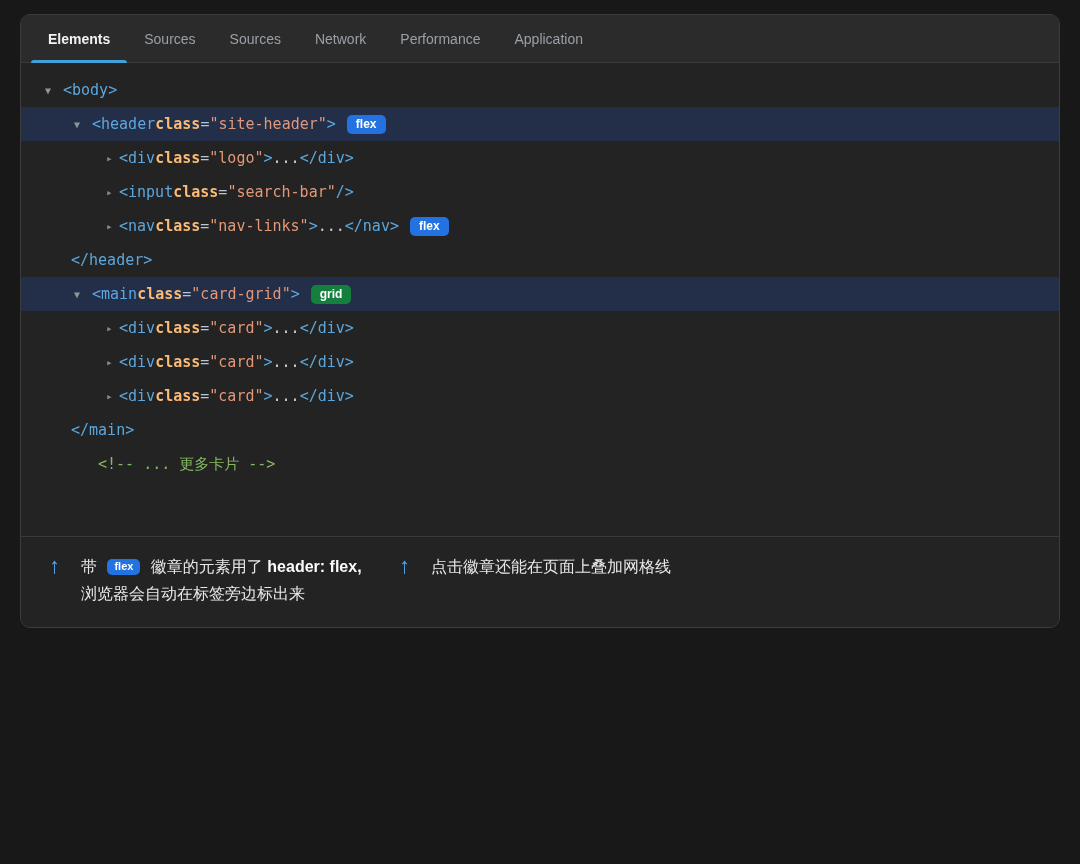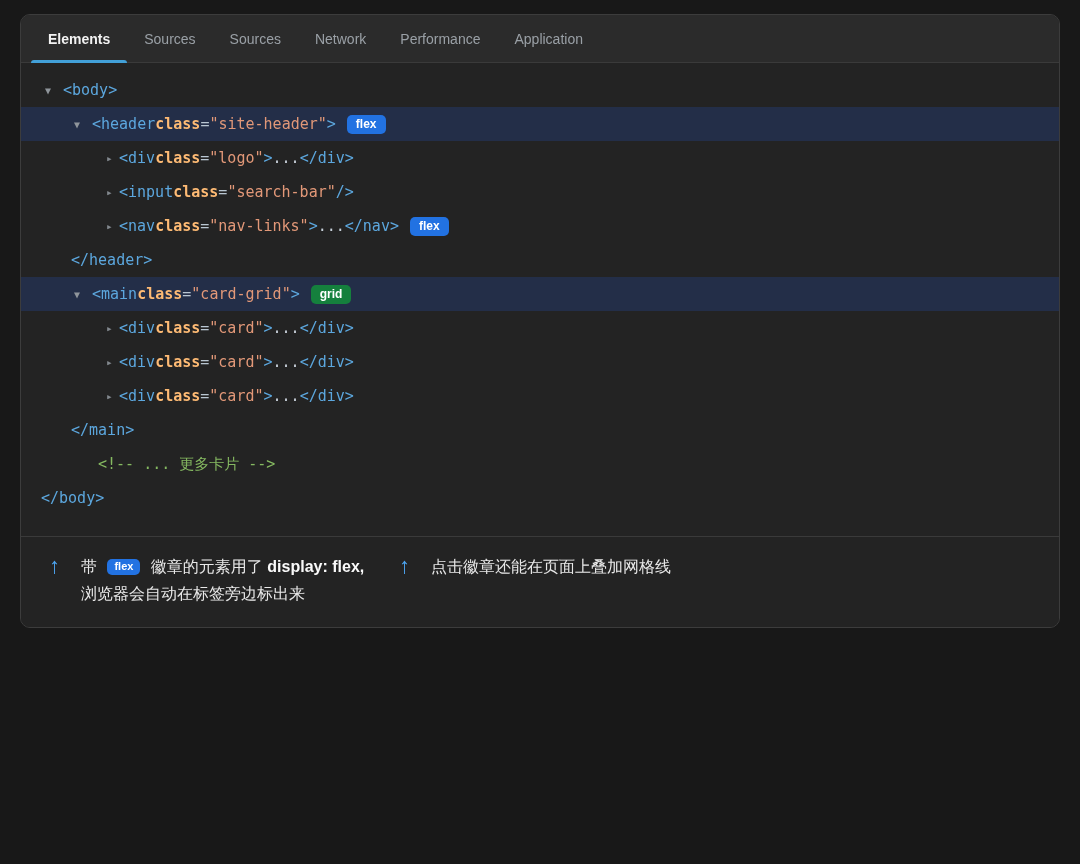--- a/index.html
+++ b/index.html
@@ -110,27 +110,26 @@
       <div class="row kind-collapsed lvl2"><span class="arrow col">▸</span><span class="tk t-tag">&lt;div</span><span class="tk t-attr">class</span><span class="tk t-eq">=</span><span class="tk t-val">"logo"</span><span class="tk t-tag">&gt;</span><span class="tk t-dots">...</span><span class="tk t-tag">&lt;/div&gt;</span></div>
       <div class="row kind-void lvl2"><span class="arrow col">▸</span><span class="tk t-tag">&lt;input</span><span class="tk t-attr">class</span><span class="tk t-eq">=</span><span class="tk t-val">"search-bar"</span><span class="tk t-tag">/&gt;</span></div>
       <div class="row kind-collapsed lvl2"><span class="arrow col">▸</span><span class="tk t-tag">&lt;nav</span><span class="tk t-attr">class</span><span class="tk t-eq">=</span><span class="tk t-val">"nav-links"</span><span class="tk t-tag">&gt;</span><span class="tk t-dots">...</span><span class="tk t-tag">&lt;/nav&gt;</span><span class="badge badge-flex">flex</span></div>
       <div class="row kind-close lvl1"><span class="tk t-tag">&lt;/header&gt;</span></div>
       <div class="row kind-open lvl1 selected"><span class="arrow exp">▼</span><span class="tk t-tag">&lt;main</span><span class="tk t-attr">class</span><span class="tk t-eq">=</span><span class="tk t-val">"card-grid"</span><span class="tk t-tag">&gt;</span><span class="badge badge-grid">grid</span></div>
       <div class="row kind-collapsed lvl2"><span class="arrow col">▸</span><span class="tk t-tag">&lt;div</span><span class="tk t-attr">class</span><span class="tk t-eq">=</span><span class="tk t-val">"card"</span><span class="tk t-tag">&gt;</span><span class="tk t-dots">...</span><span class="tk t-tag">&lt;/div&gt;</span></div>
       <div class="row kind-collapsed lvl2"><span class="arrow col">▸</span><span class="tk t-tag">&lt;div</span><span class="tk t-attr">class</span><span class="tk t-eq">=</span><span class="tk t-val">"card"</span><span class="tk t-tag">&gt;</span><span class="tk t-dots">...</span><span class="tk t-tag">&lt;/div&gt;</span></div>
       <div class="row kind-collapsed lvl2"><span class="arrow col">▸</span><span class="tk t-tag">&lt;div</span><span class="tk t-attr">class</span><span class="tk t-eq">=</span><span class="tk t-val">"card"</span><span class="tk t-tag">&gt;</span><span class="tk t-dots">...</span><span class="tk t-tag">&lt;/div&gt;</span></div>
       <div class="row kind-close lvl1"><span class="tk t-tag">&lt;/main&gt;</span></div>
       <div class="row kind-comment lvl2"><span class="tk t-comment">&lt;!-- ... 更多卡片 --&gt;</span></div>
-      <div class="row kind-close lvl0"><span class="tk t-tag">&lt;/body&gt;</span></div>
     </div>
   <div class="footer">
       <div class="note">
         <span class="note-arrow">↑</span>
         <div class="note-body">
-          <div><span>带 </span><span class="f-badge badge-flex">flex</span><span> 徽章的元素用了 </span><span class="note-bold">display: flex,</span></div>
+          <div><span>带 </span><span class="f-badge badge-flex">flex</span><span> 徽章的元素用了 </span><span class="note-bold">header: flex,</span></div>
           <div>浏览器会自动在标签旁边标出来</div>
         </div>
       </div>
       <div class="note">
         <span class="note-arrow">↑</span>
         <div class="note-body">
           <div>点击徽章还能在页面上叠加网格线</div>
         </div>
       </div>
     </div>

